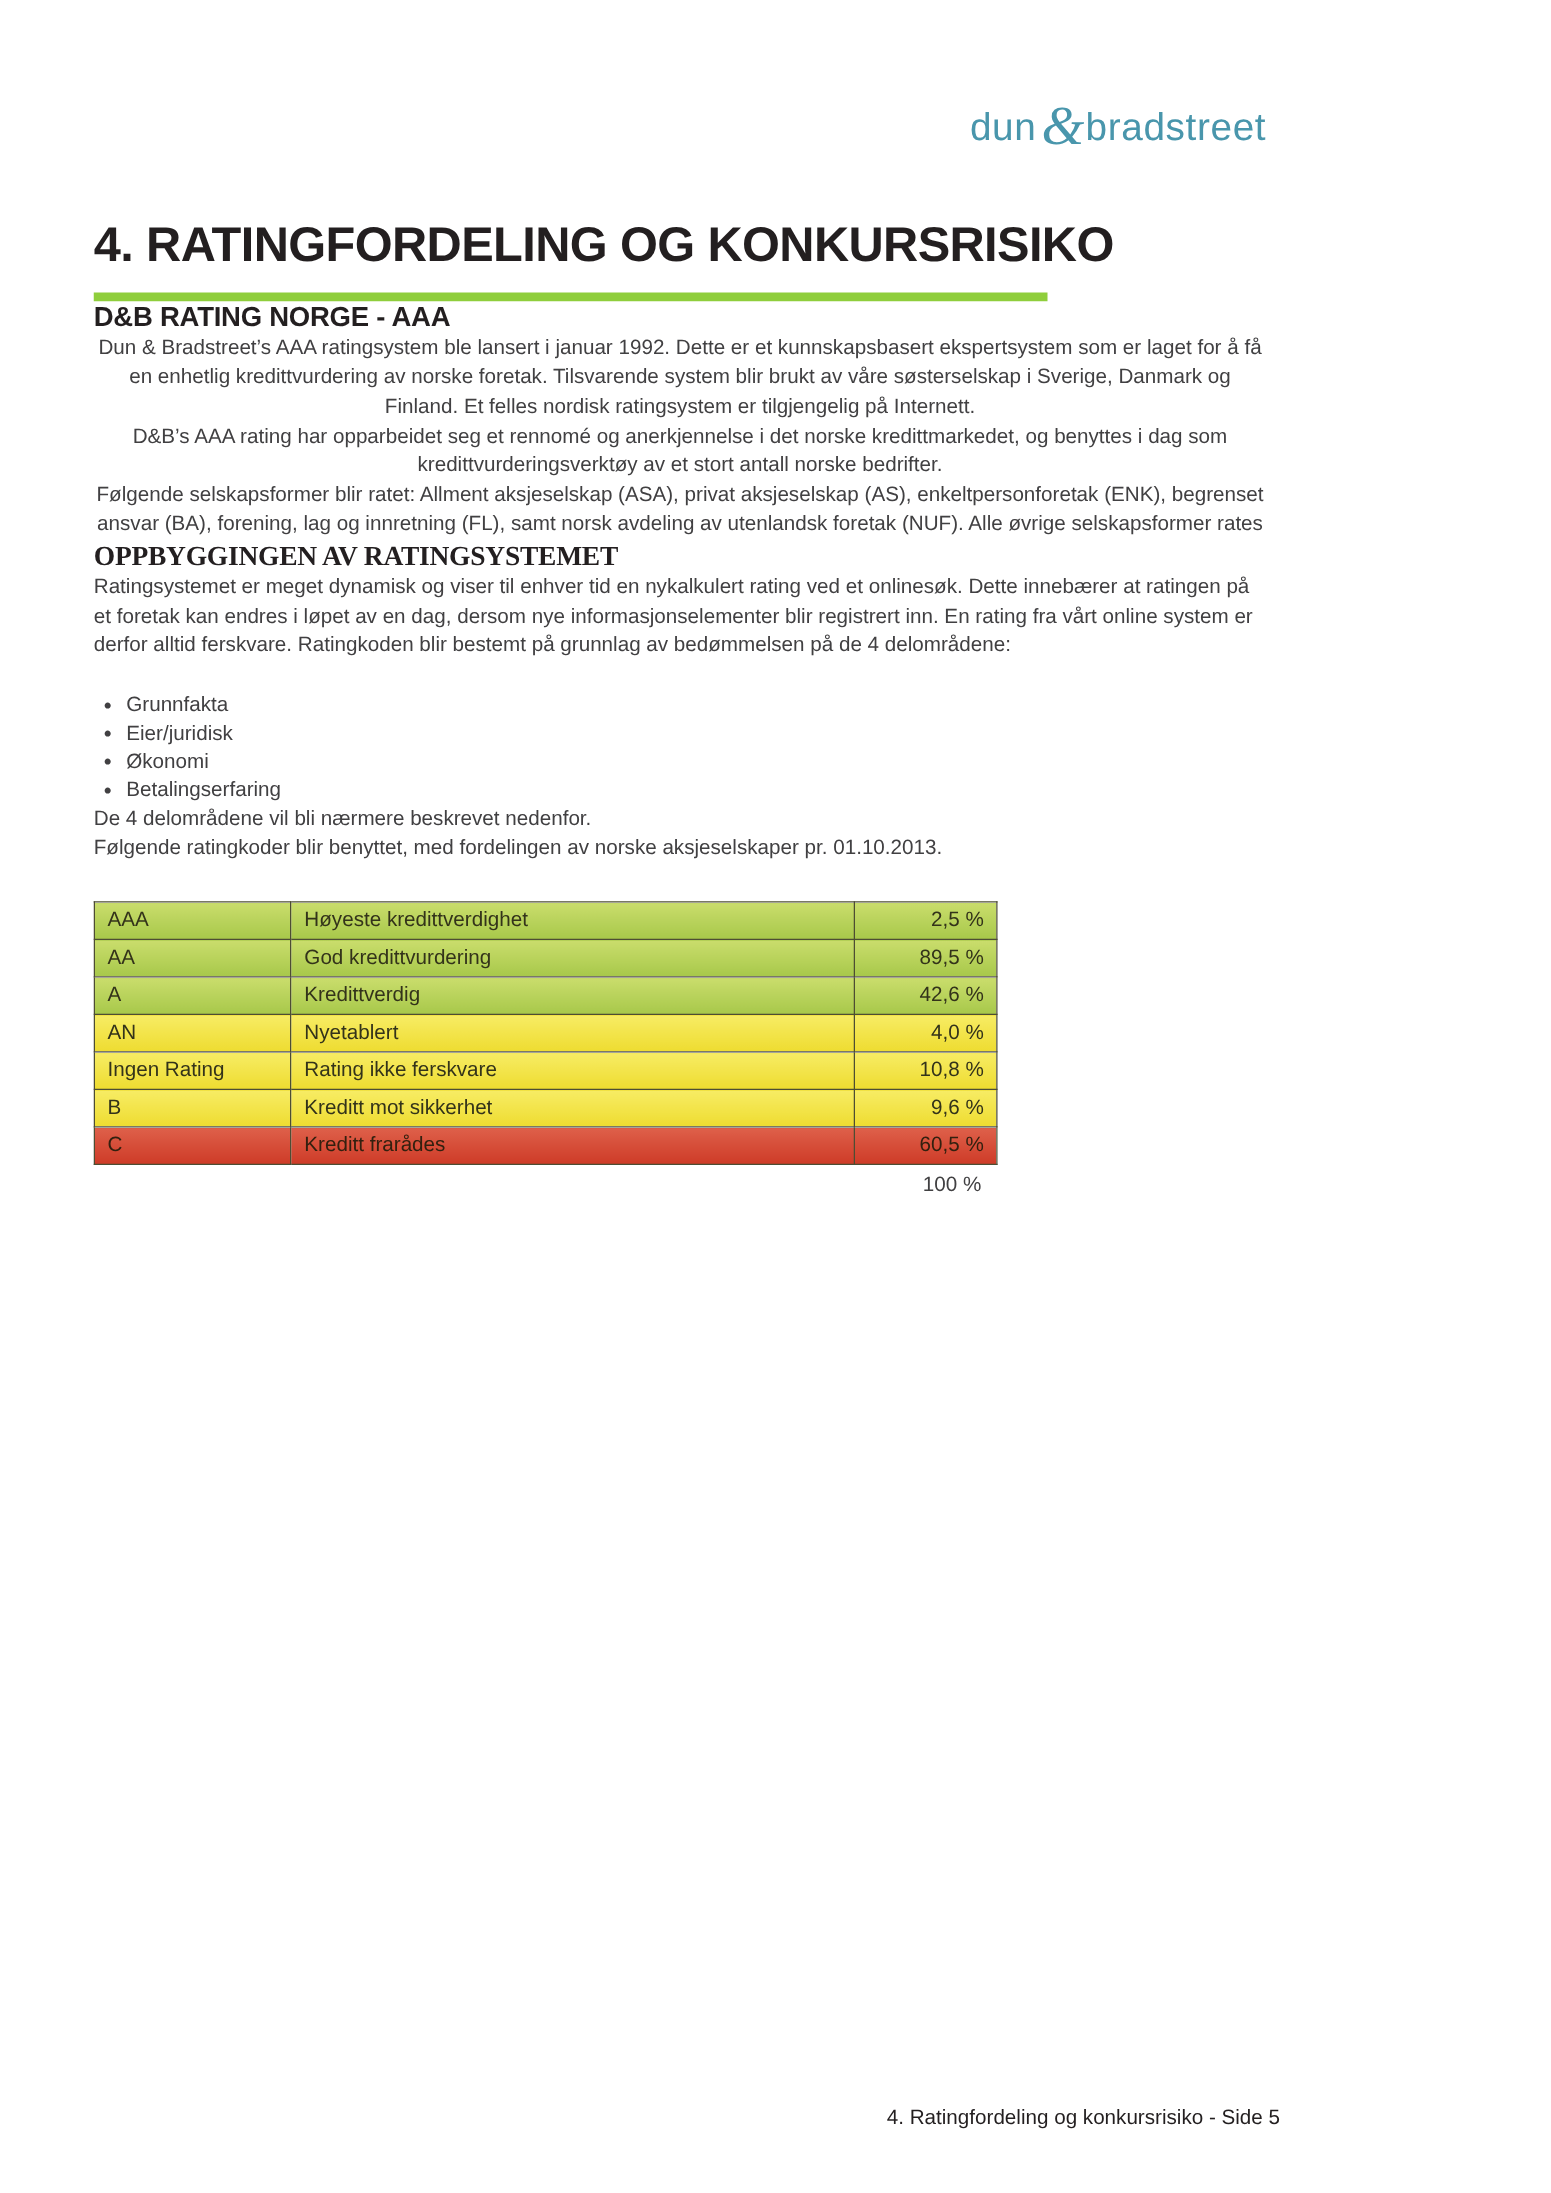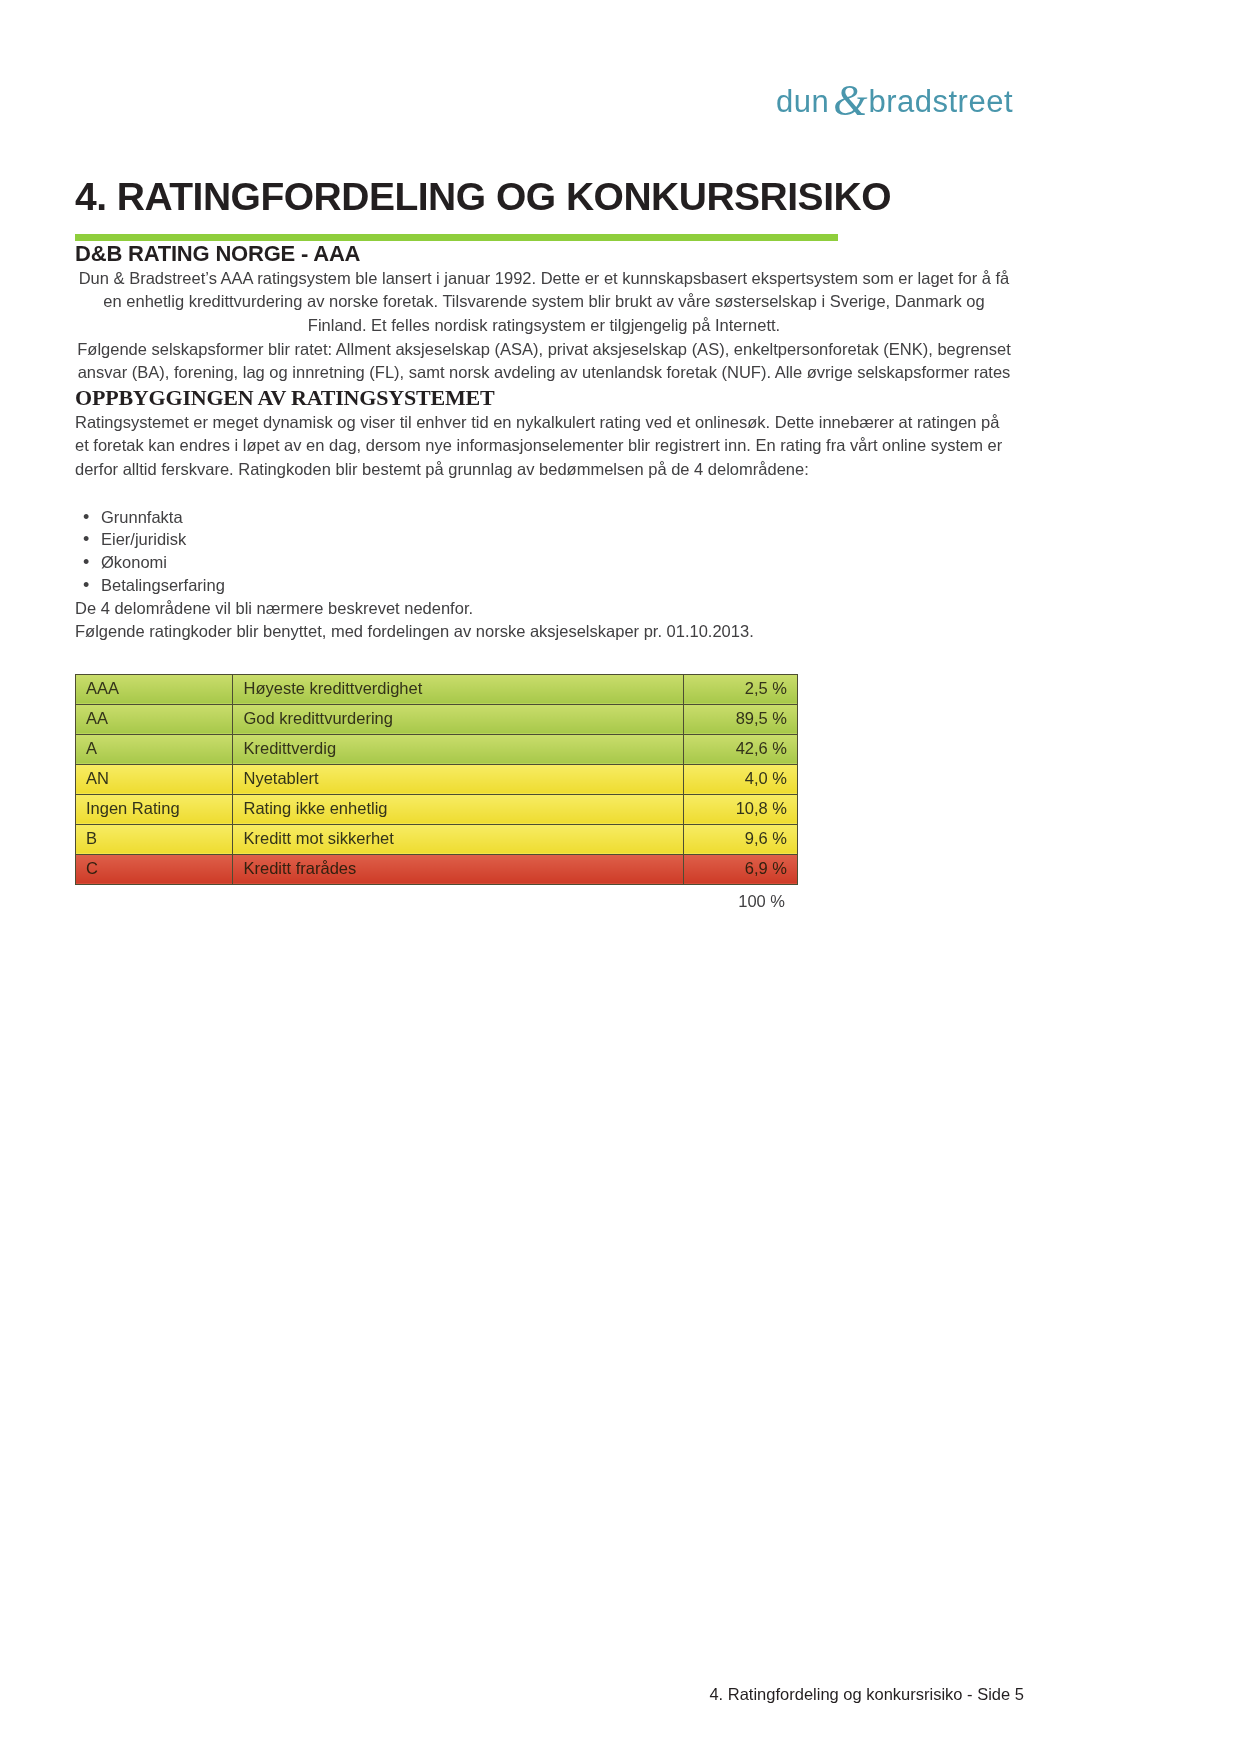--- a/index.html
+++ b/index.html
@@ -152,20 +152,21 @@
 
     <div class="logo">
       <span class="word">dun</span><span class="amp">&amp;</span><span class="word">bradstreet</span>
     </div>
 
     <h1 class="page-title">4. RATINGFORDELING OG KONKURSRISIKO</h1>
     <div class="title-rule"></div>
 
     <h2 class="section-heading sec1-heading">D&amp;B RATING NORGE - AAA</h2>
     <p class="body-text mt-para">Dun &amp; Bradstreet’s AAA ratingsystem ble lansert i januar 1992. Dette er et kunnskapsbasert ekspertsystem som er laget for å få en enhetlig kredittvurdering av norske foretak. Tilsvarende system blir brukt av våre søsterselskap i Sverige, Danmark og Finland. Et felles nordisk ratingsystem er tilgjengelig på Internett.</p>
+    <p class="body-text mt-para">D&amp;B’s AAA rating har opparbeidet seg et rennomé og anerkjennelse i det norske kredittmarkedet, og benyttes i dag som kredittvurderingsverktøy av et stort antall norske bedrifter.</p>
     <p class="body-text mt-para">Følgende selskapsformer blir ratet: Allment aksjeselskap (ASA), privat aksjeselskap (AS), enkeltpersonforetak (ENK), begrenset ansvar (BA), forening, lag og innretning (FL), samt norsk avdeling av utenlandsk foretak (NUF). Alle øvrige selskapsformer rates</p>
 
     <h2 class="section-heading sec2-heading">OPPBYGGINGEN AV RATINGSYSTEMET</h2>
     <p class="body-text mt-para-lg">Ratingsystemet er meget dynamisk og viser til enhver tid en nykalkulert rating ved et onlinesøk. Dette innebærer at ratingen på et foretak kan endres i løpet av en dag, dersom nye informasjonselementer blir registrert inn. En rating fra vårt online system er derfor alltid ferskvare. Ratingkoden blir bestemt på grunnlag av bedømmelsen på de 4 delområdene:</p>
 
     <ul class="bullet-list">
       <li>Grunnfakta</li>
       <li>Eier/juridisk</li>
       <li>Økonomi</li>
       <li>Betalingserfaring</li>
@@ -195,34 +196,34 @@
   </tr>
 
   <tr class="row-yellow">
     <td class="col-code">AN</td>
     <td class="col-desc">Nyetablert</td>
     <td class="col-pct">4,0 %</td>
   </tr>
 
   <tr class="row-yellow">
     <td class="col-code">Ingen Rating</td>
-    <td class="col-desc">Rating ikke enhetlig</td>
+    <td class="col-desc">Rating ikke ferskvare</td>
     <td class="col-pct">10,8 %</td>
   </tr>
 
   <tr class="row-yellow">
     <td class="col-code">B</td>
     <td class="col-desc">Kreditt mot sikkerhet</td>
     <td class="col-pct">9,6 %</td>
   </tr>
 
   <tr class="row-red">
     <td class="col-code">C</td>
     <td class="col-desc">Kreditt frarådes</td>
-    <td class="col-pct">6,9 %</td>
+    <td class="col-pct">60,5 %</td>
   </tr>
 </tbody>
     </table>
     <div class="table-total">100 %</div>
 
   </div>
 
   <div class="footer">4. Ratingfordeling og konkursrisiko - Side 5</div>
 </div>
 

